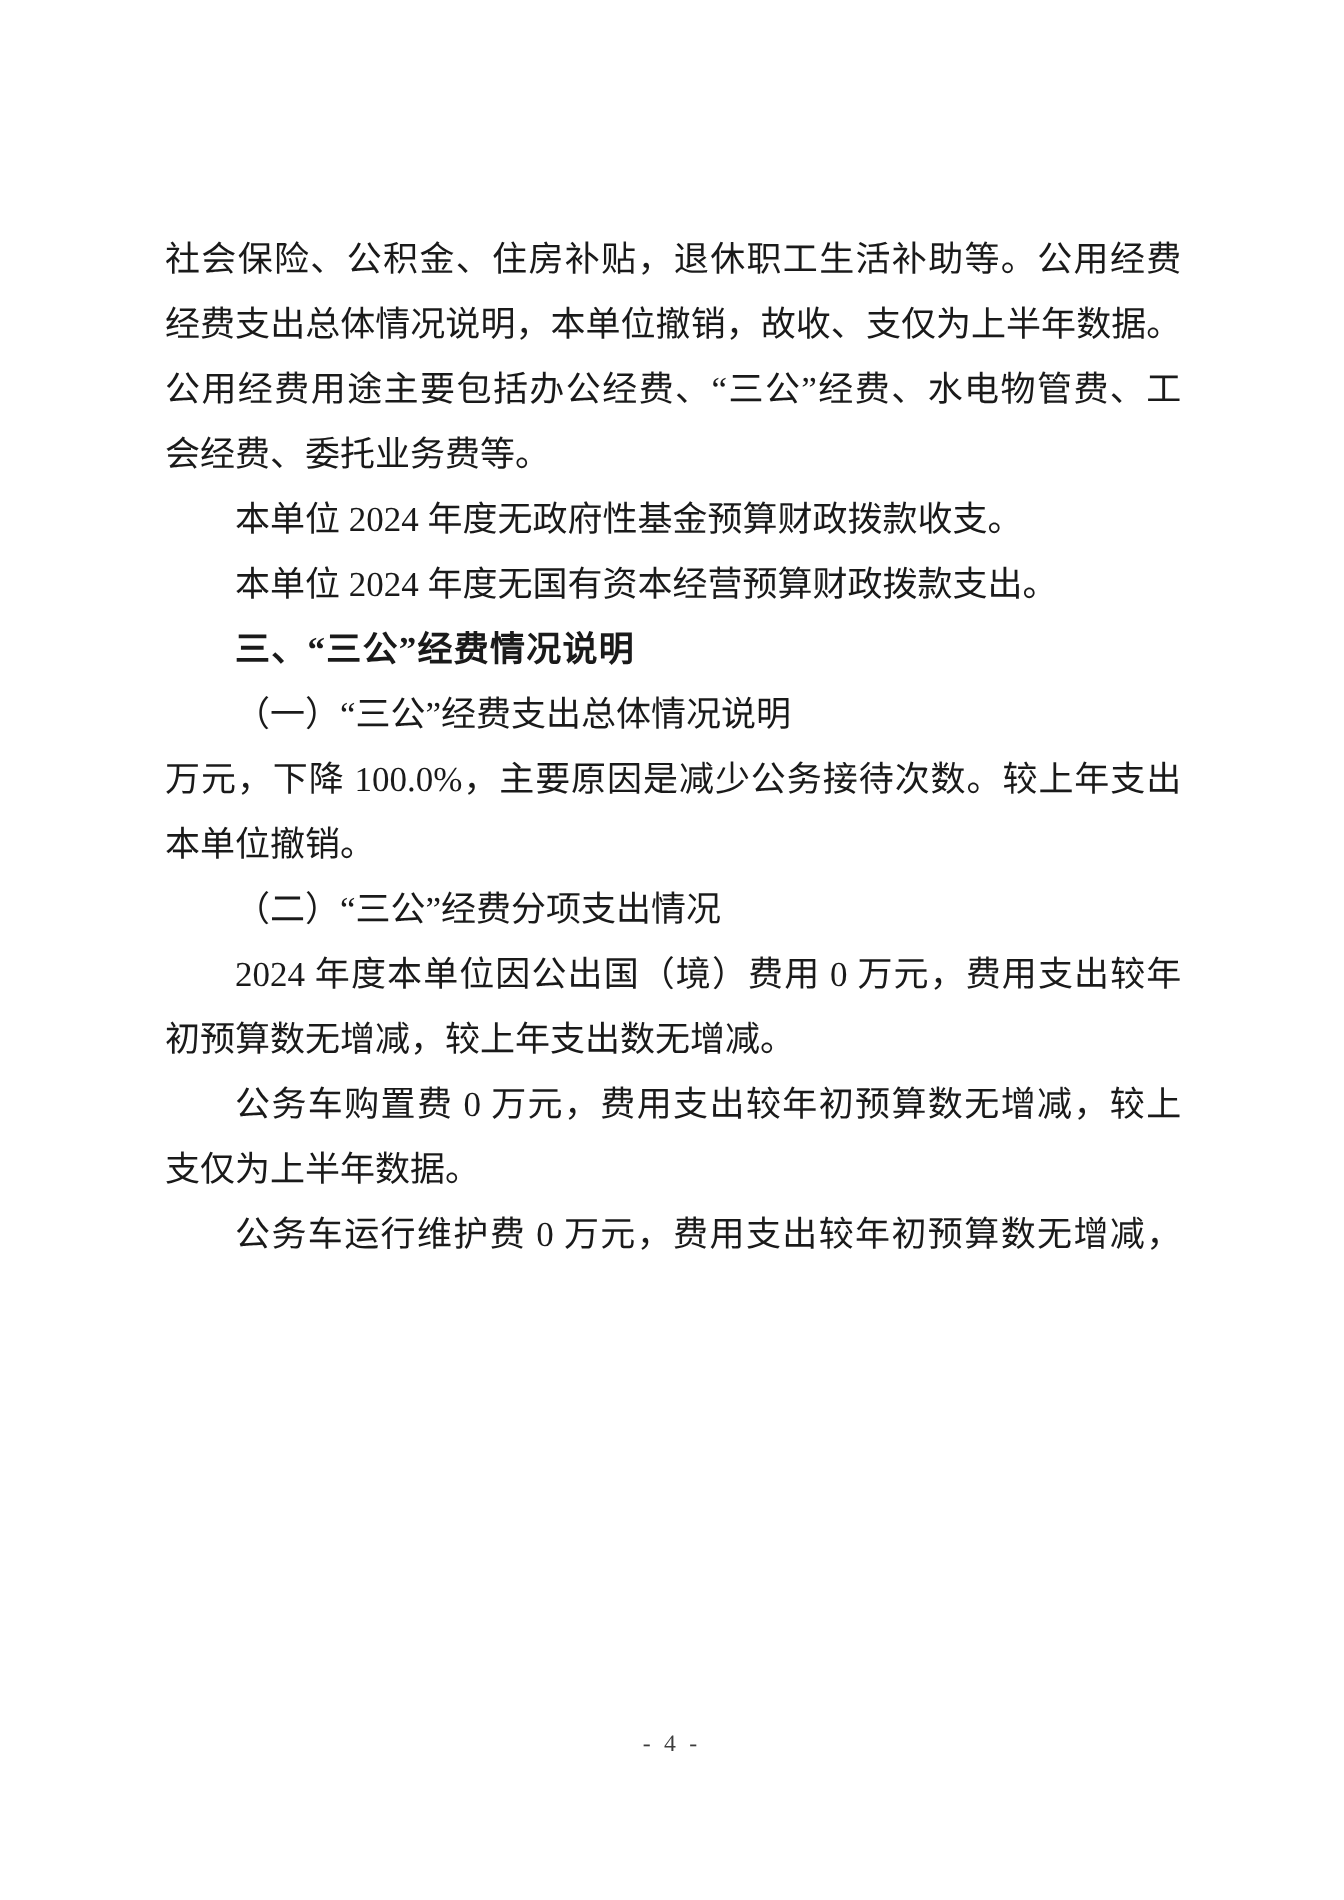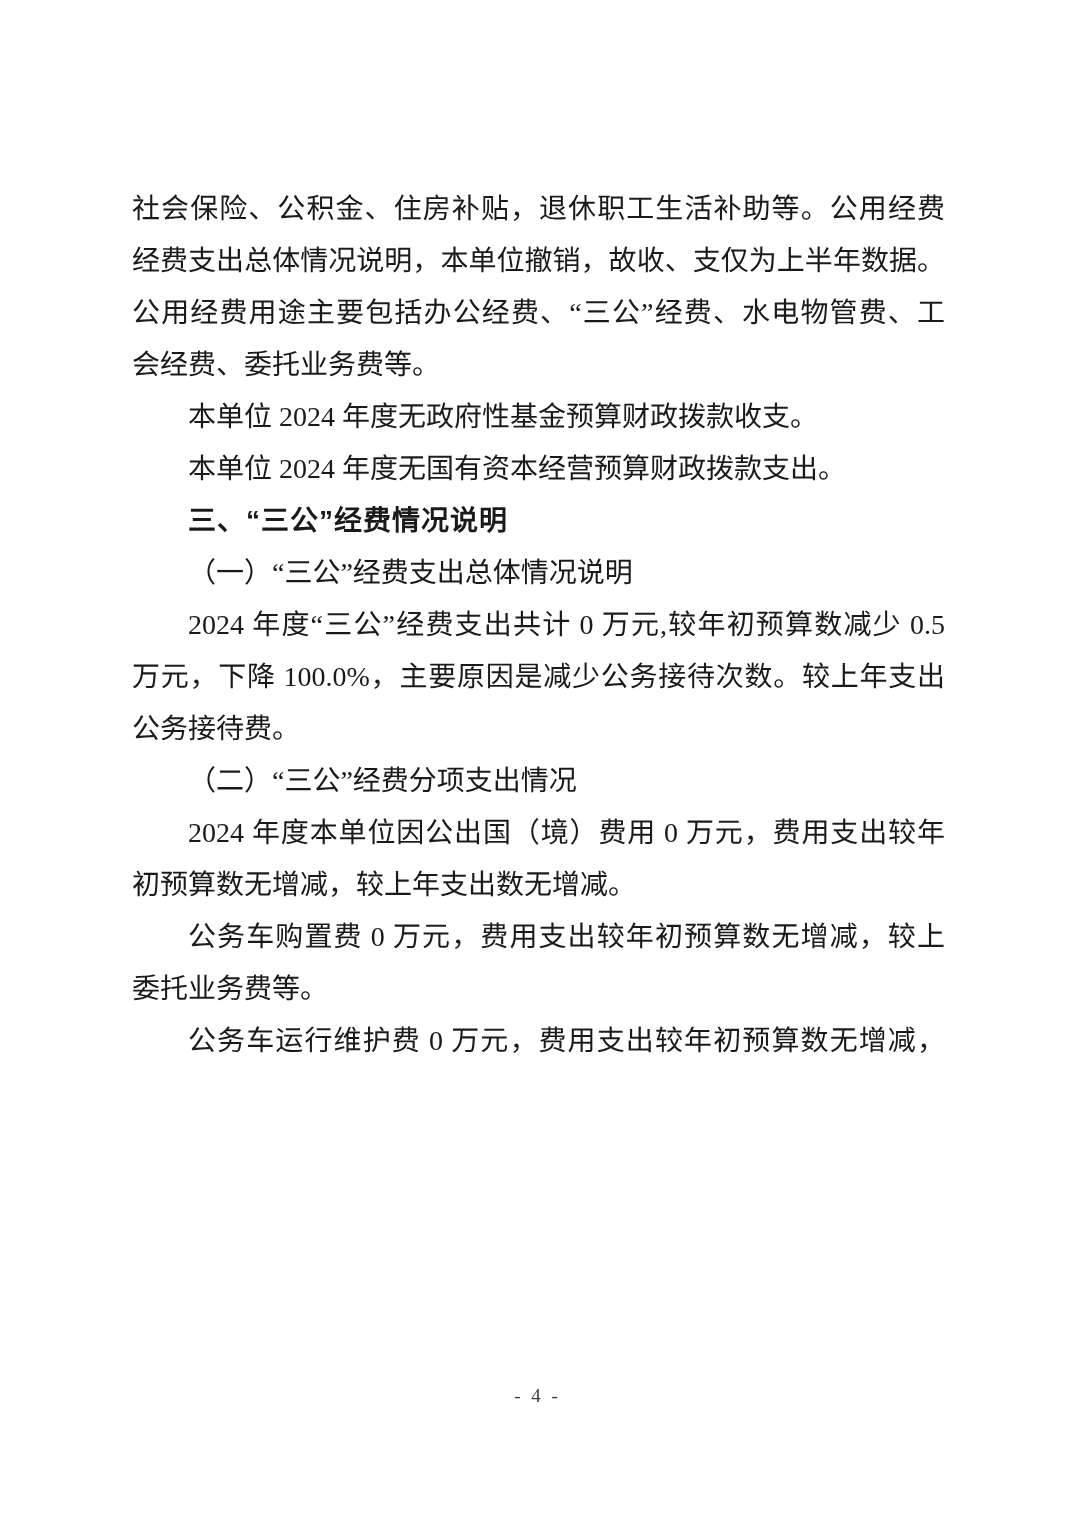--- a/index.html
+++ b/index.html
@@ -33,21 +33,21 @@
   }
   
   .j {
     text-align: justify;
     text-align-last: justify;
   }
   
   .ind { text-indent: 2em; }
   
   .h1 {
-    font-family: Liberation Sans, sans-serif;
+    font-family: Liberation Serif, serif;
     font-weight: 700;
     letter-spacing: 1px;
   }
   .footer {
     position: absolute;
     left: 0;
     top: 1385px;
     width: 1075px;
     text-align: center;
     font-size: 19px;
@@ -81,37 +81,36 @@
 
     <p class="para">
       <span class="ln ind h1">三、“三公”经费情况说明</span>
     </p>
 
     <p class="para">
       <span class="ln ind">（一）“三公”经费支出总体情况说明</span>
     </p>
 
     <p class="para">
-      <span class="ln ind j">2024 年度“三公”经费支出共计 0 万元,较年初预算数减少 0.5</span>
       <span class="ln j">万元，下降 100.0%，主要原因是减少公务接待次数。较上年支出</span>
-      <span class="ln">公务接待费。</span>
+      <span class="ln">本单位撤销。</span>
     </p>
 
     <p class="para">
       <span class="ln ind">（二）“三公”经费分项支出情况</span>
     </p>
 
     <p class="para">
       <span class="ln ind j">2024 年度本单位因公出国（境）费用 0 万元，费用支出较年</span>
       <span class="ln">初预算数无增减，较上年支出数无增减。</span>
     </p>
 
     <p class="para">
       <span class="ln ind j">公务车购置费 0 万元，费用支出较年初预算数无增减，较上</span>
-      <span class="ln">委托业务费等。</span>
+      <span class="ln">支仅为上半年数据。</span>
     </p>
 
     <p class="para">
       <span class="ln ind j">公务车运行维护费 0 万元，费用支出较年初预算数无增减，</span>
     </p>
 
 
   </main>
 
   <div class="footer">- 4 -</div>

